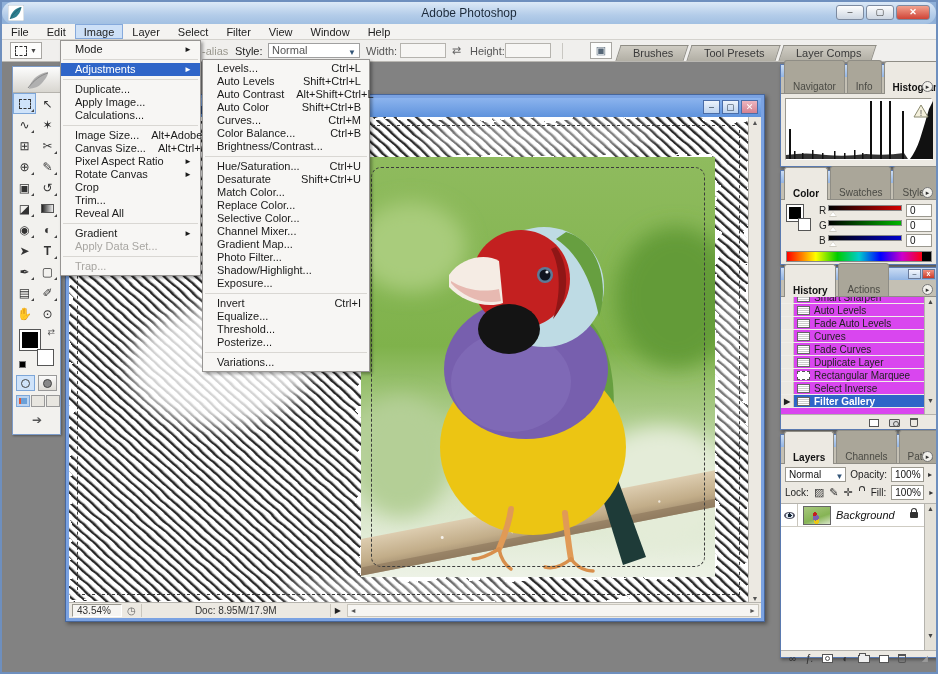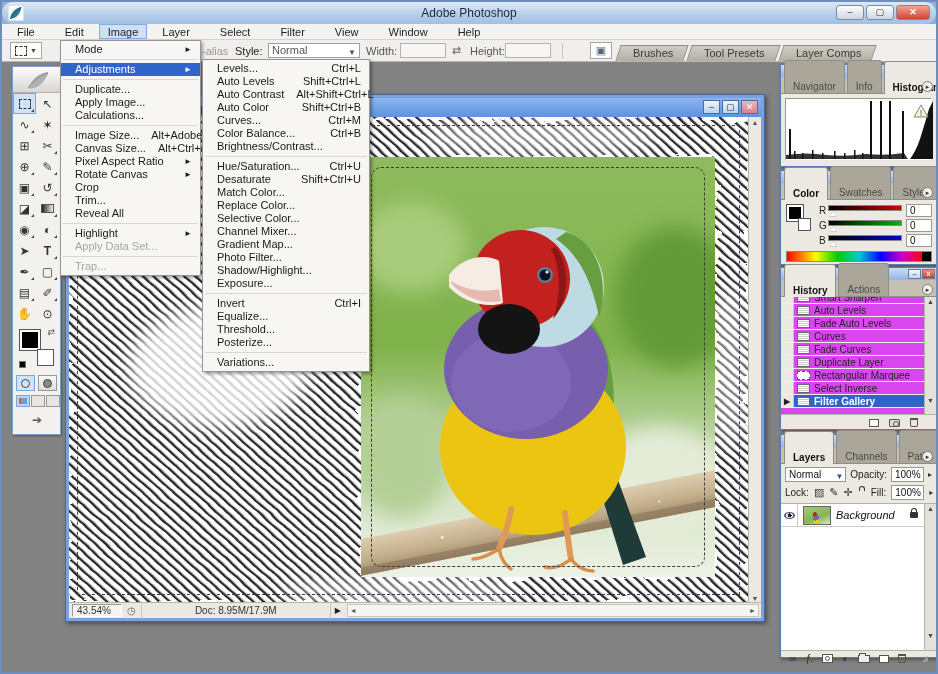--- a/index.html
+++ b/index.html
@@ -6,21 +6,21 @@
   *{box-sizing:border-box;font-family:"Liberation Sans",sans-serif;}
   #app{position:relative;width:938px;height:674px;background:#8fb0d8;border:2px solid #6e8fbe;overflow:hidden;}
   .abs{position:absolute;}
   
   #titlebar{left:0;top:0;width:100%;height:22px;background:linear-gradient(#dcE9f7,#b3cce9 60%,#a2c0e2);display:flex;align-items:center;border-radius:11px;}
   #title{position:absolute;left:0;right:0;text-align:center;font-size:12px;color:#1c2a3a;}
   .winbtn{width:28px;height:15px;border:1px solid #7c8aa0;border-radius:3px;background:linear-gradient(#fdfdfd,#cdd6e2);font-size:9px;line-height:12px;text-align:center;color:#333;}
   .winbtn.close{width:34px;background:linear-gradient(#f2a28e,#d04437);color:#fff;font-weight:bold;}
   
   #menubar{left:0;top:22px;width:100%;height:16px;background:#f4f3f1;border-bottom:1px solid #d4d2cd;display:flex;align-items:center;font-size:11px;color:#222;}
-  .mbitem{padding:1px 15px;height:15px;line-height:14px;}
+  .mbitem{padding:1px 9px;height:15px;line-height:14px;}
   .mbitem.active{background:#cde0f7;border:1px solid #86aadc;padding:0 8px;}
   
   #optionsbar{left:0;top:38px;width:100%;height:22px;background:#f0efed;border-bottom:1px solid #b9b7b2;font-size:11px;color:#555;}
   .opt-sep{position:absolute;top:3px;width:1px;height:16px;background:#c9c7c2;}
   .opt-input{position:absolute;top:3px;height:15px;border:1px solid #b5b3ae;background:#f7f6f4;width:46px;}
   .dd{position:absolute;top:3px;height:15px;border:1px solid #9a98f0;border-color:#a0a0a0;background:#fff;font-size:11px;line-height:13px;padding:0 3px;}
   .well-tab{position:relative;height:16px;padding:1px 12px 0 14px;background:linear-gradient(#cfccc3,#b2afa5);color:#3a3a3a;font-size:11px;transform:skewX(-18deg);border:1px solid #8f8d85;border-bottom:none;margin-right:3px;}
   .well-tab>span{display:inline-block;transform:skewX(18deg);}
   
   #workarea{left:0;top:60px;width:100%;height:610px;background:#828282;}
@@ -453,21 +453,21 @@
         <span>Crop</span>
       </div>
     <div class="mi">
         <span>Trim...</span>
       </div>
     <div class="mi">
         <span>Reveal All</span>
       </div>
     <div class="msep"></div>
     <div class="mi">
-        <span>Highlight</span>
+        <span>Gradient</span>
         <span class="subarrow">►</span>
       </div>
     <div class="mi dis">
         <span>Apply Data Set...</span>
       </div>
     <div class="msep"></div>
     <div class="mi dis">
         <span>Trap...</span>
       </div>
   </div>

